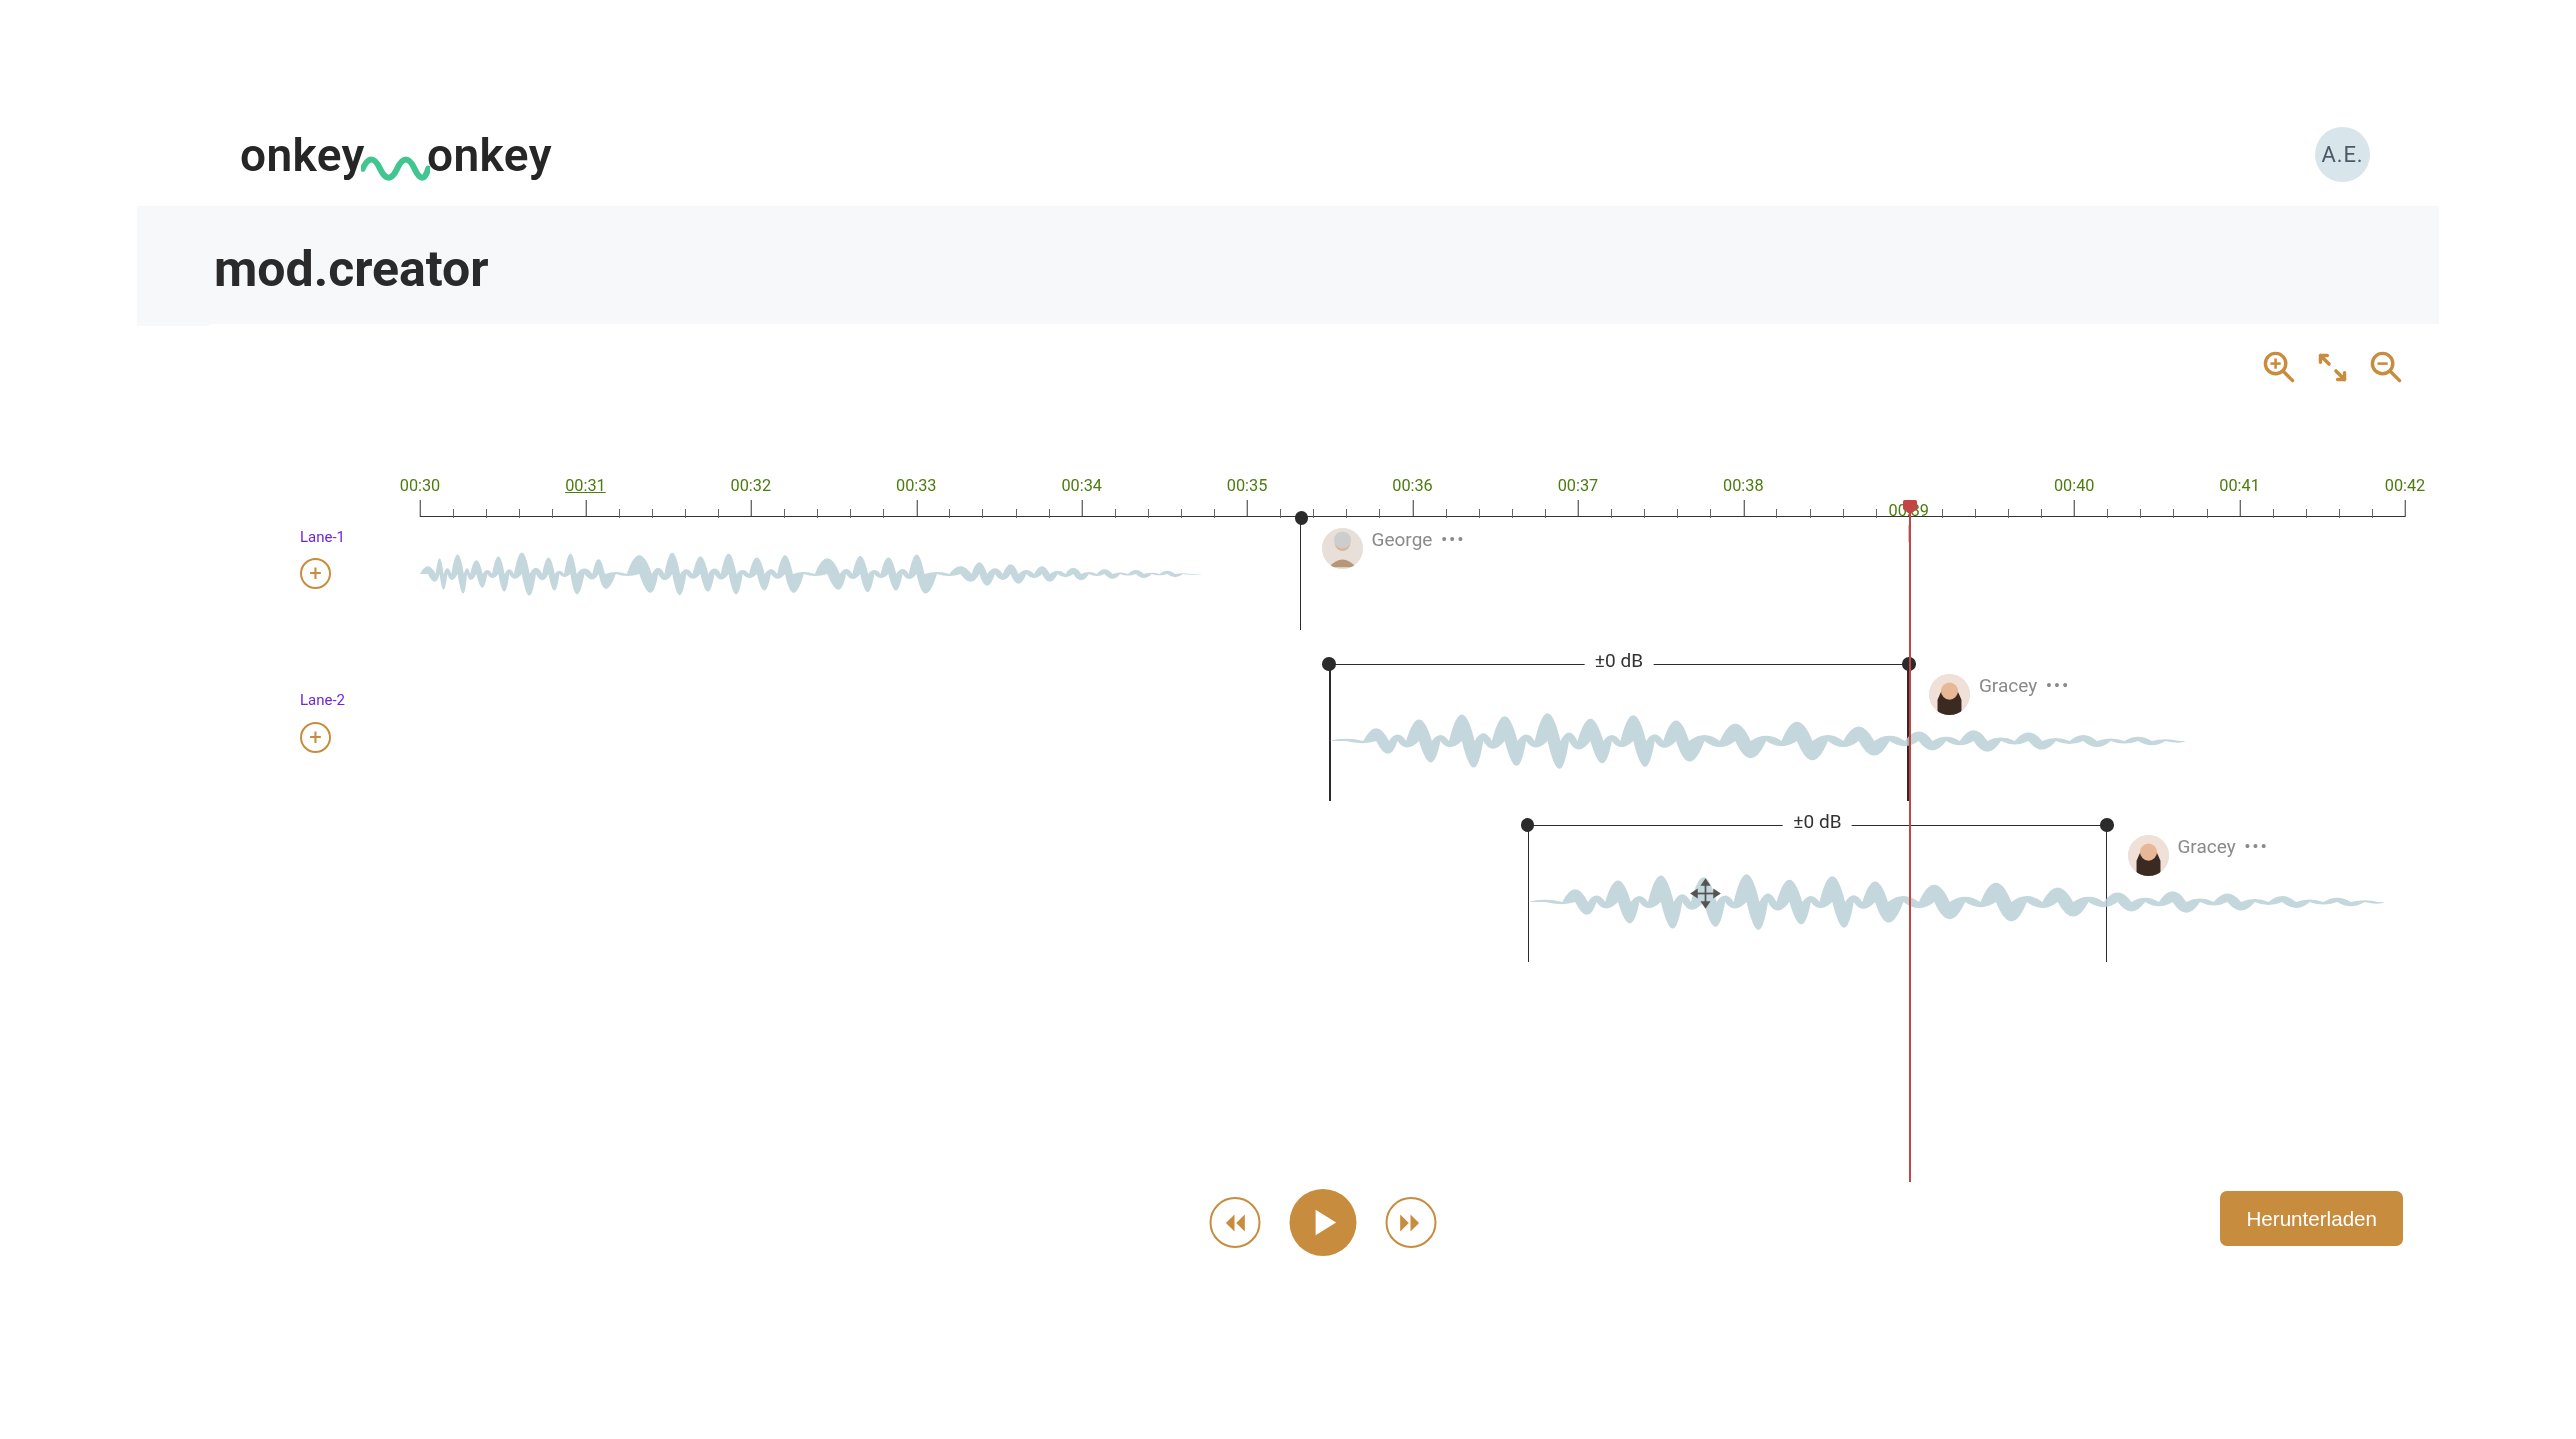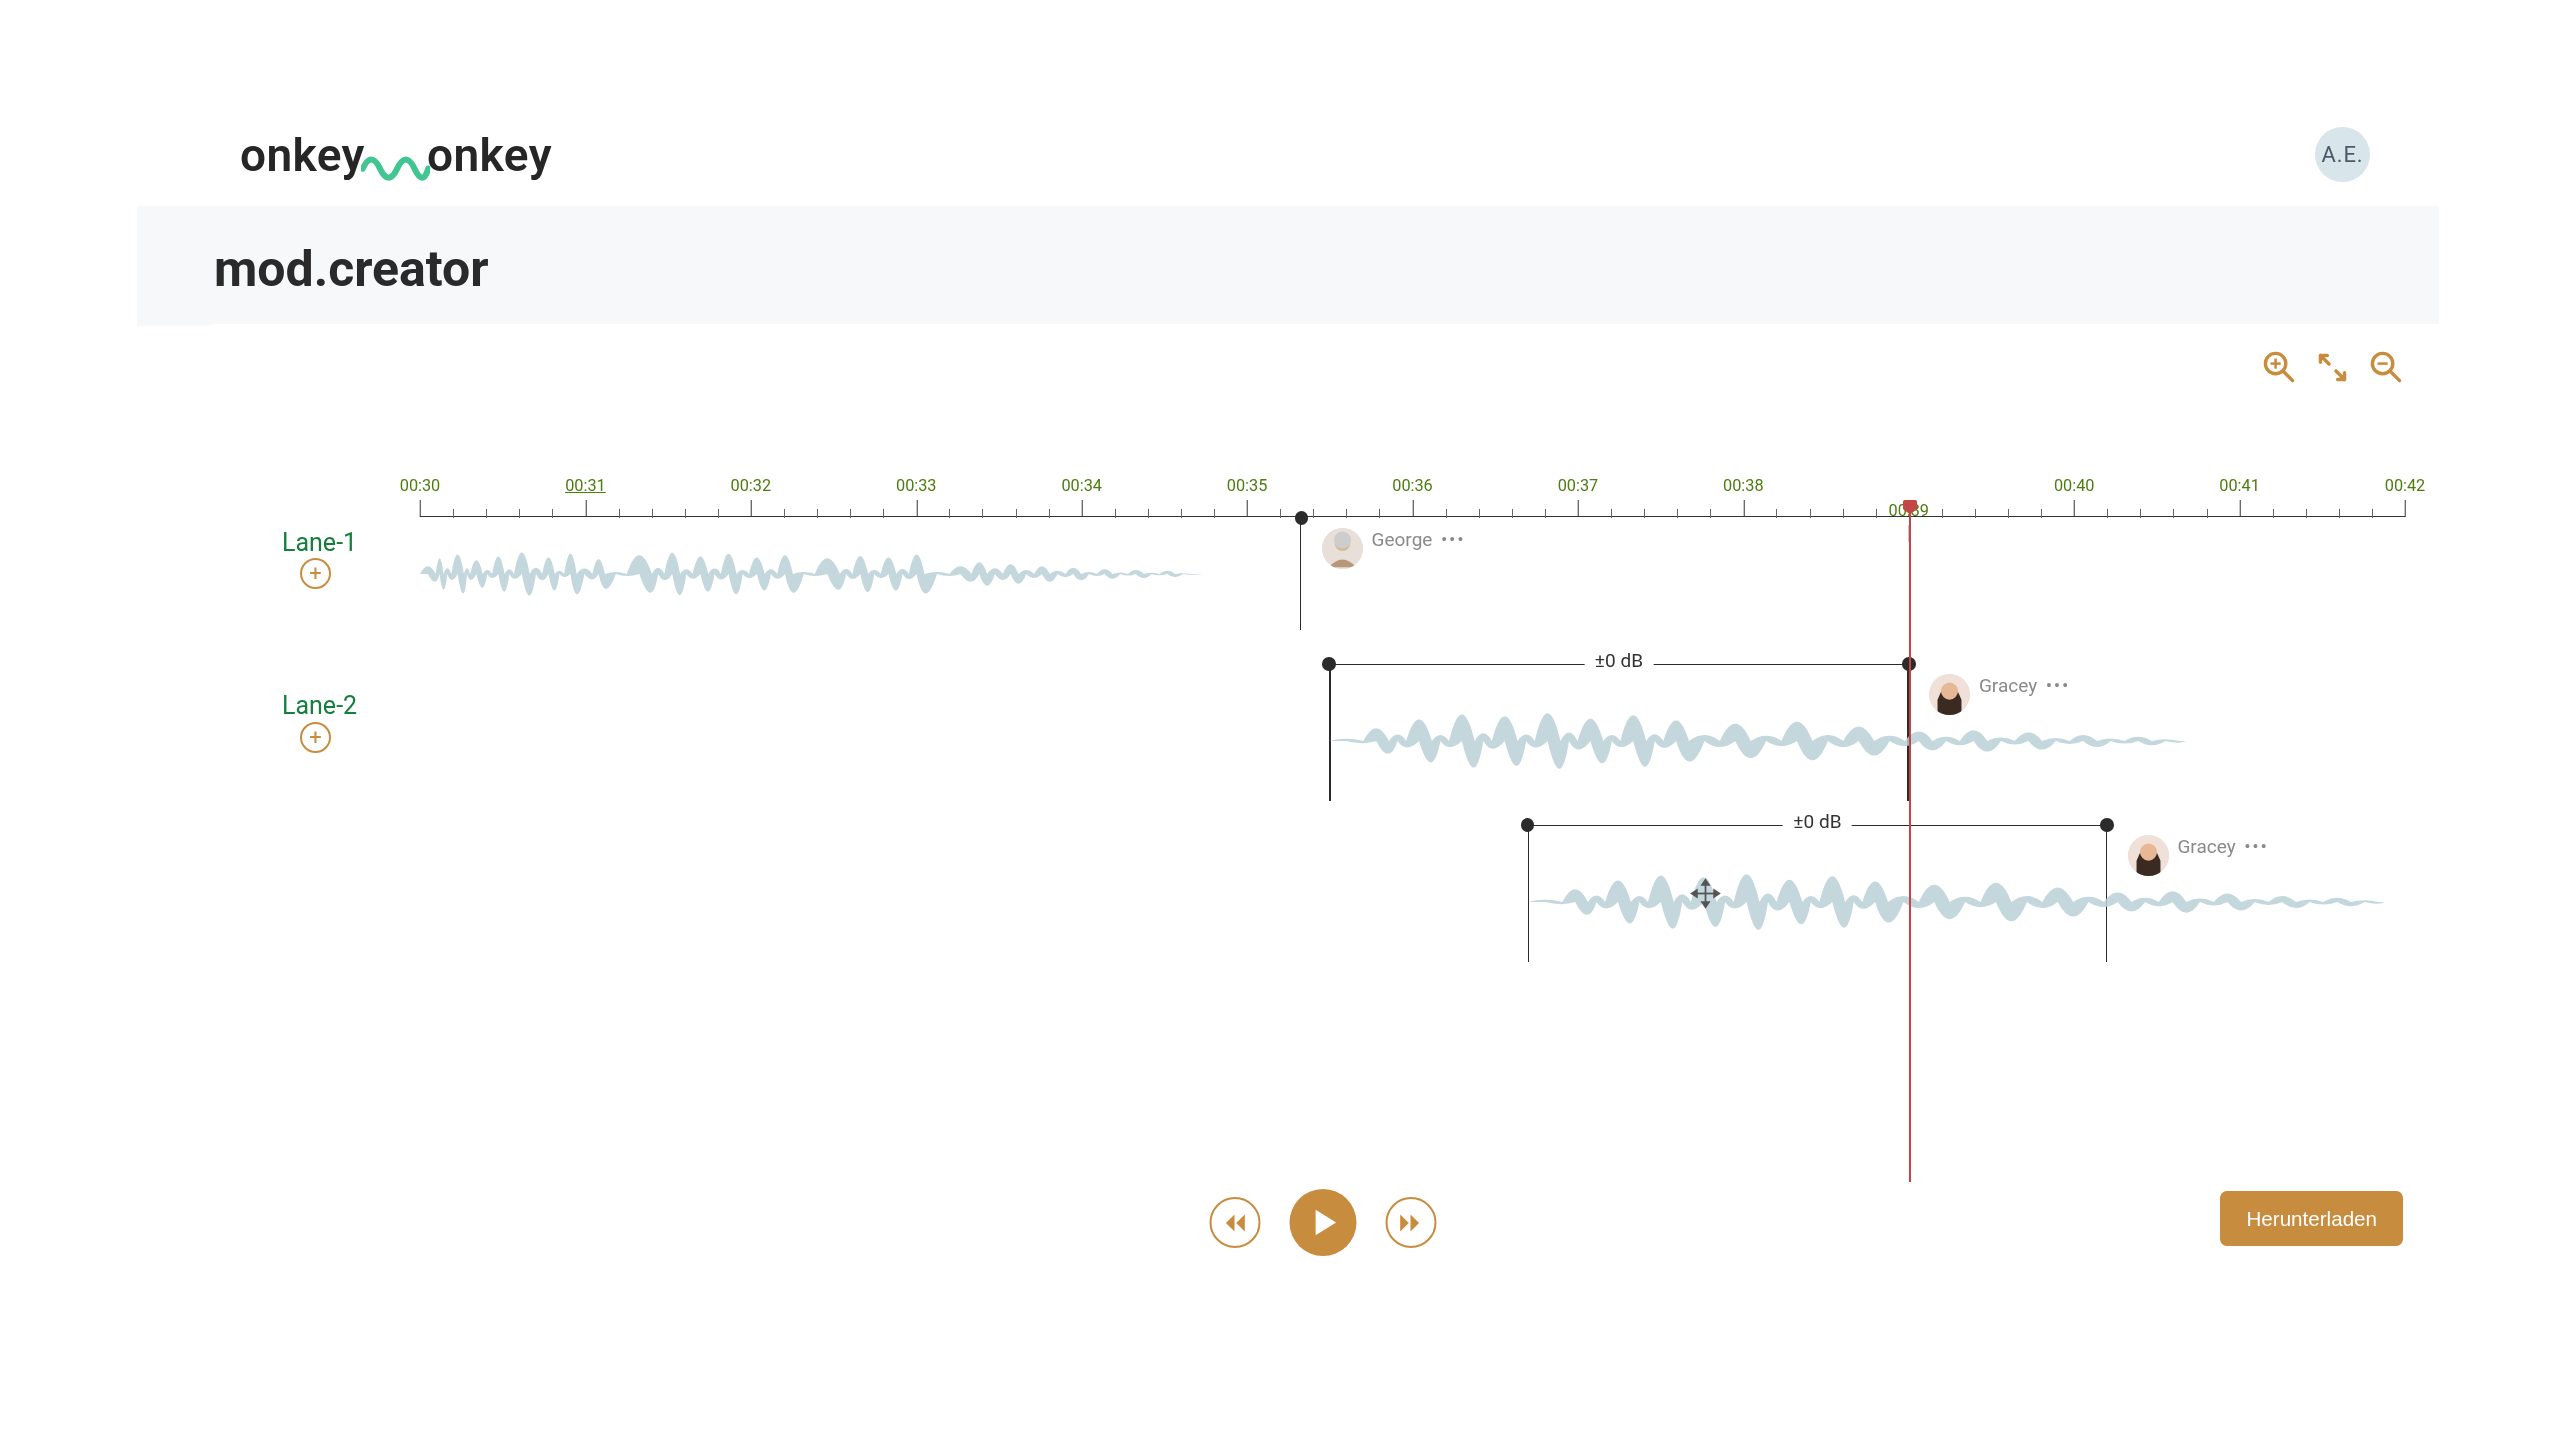--- a/index.html
+++ b/index.html
@@ -29,21 +29,21 @@
   .panel { position:absolute; left:206px; top:324px; right:137px; height:961px; background:var(--panel-bg); border-radius:6.9px 0 0 0; }
 
   
   .zoom-controls { position:absolute; top:24px; right:34px; display:flex; align-items:center; gap:15.4px; }
   .zoom-controls svg { fill:none; }
   .zoom-item { width:38px; height:38px; display:flex; align-items:center; justify-content:center; cursor:pointer; }
 
   
   .timeline-area { position:absolute; left:60px; right:34px; top:94px; bottom:137px; }
   .track-labels { position:absolute; left:0; top:77px; width:120px; }
-  .lane-label { position:absolute; left:16px; font-size:25px; color:#15803d; }
+  .lane-label { position:absolute; left:34px; font-size:15px; color:#6d28d9; }
   .lane-add { position:absolute; left:34px; width:31px; height:31px; border:2.6px solid var(--accent); border-radius:50%; display:flex; align-items:center; justify-content:center; color:var(--accent); font-size:22px; line-height:1; cursor:pointer; }
 
   .ruler { position:absolute; left:154px; right:0; top:58px; height:41px; border-bottom:1.7px solid #333; }
   .ruler .tick { position:absolute; top:0; font-size:16.3px; color:#4d7c0f; transform:translateX(-50%); }
   .ruler .tick::after { content:""; position:absolute; left:50%; top:24px; width:0.9px; height:17px; background:#333; }
   .ruler .mtick { position:absolute; top:33px; width:0.9px; height:8.6px; background:#666; }
 
   .tracks { position:absolute; left:154px; right:0; top:100px; bottom:0; }
   .playhead { position:absolute; top:-15.4px; bottom:-34px; width:2.6px; background:#c44545; z-index:30; }
   .playhead::before { content:""; position:absolute; top:-2.6px; left:-6px; width:14.6px; height:14.6px; background:#c44545; border-radius:1.7px; clip-path: polygon(0 0,100% 0,100% 60%,50% 100%,0 60%); }

